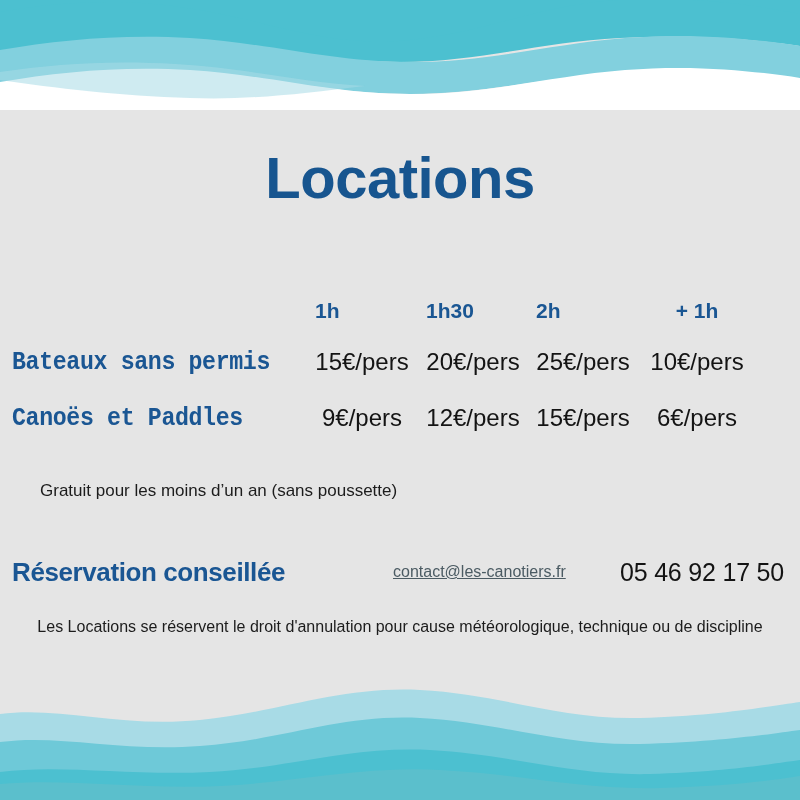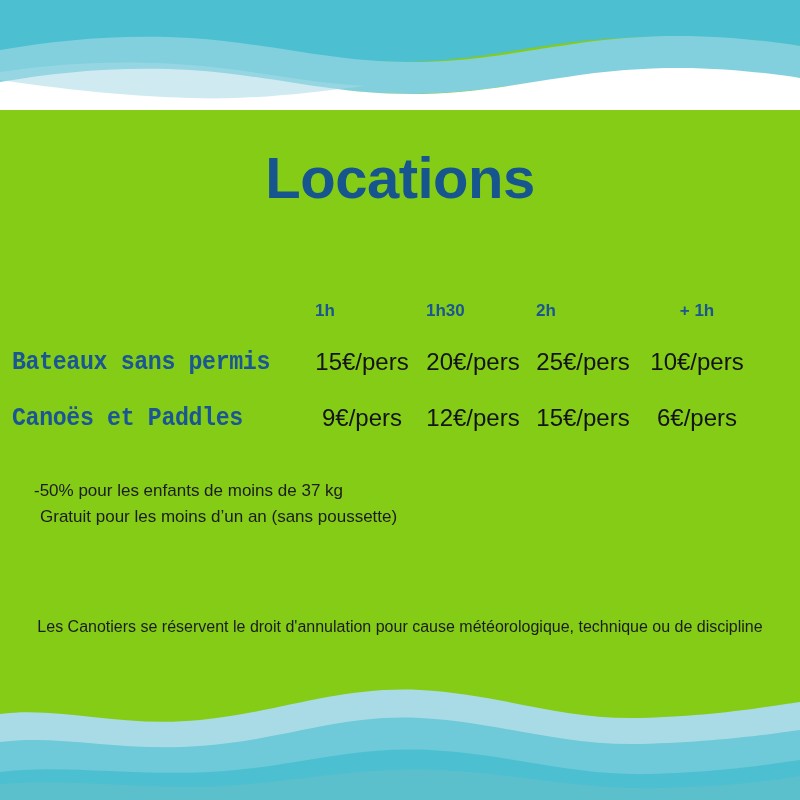--- a/index.html
+++ b/index.html
@@ -5,21 +5,21 @@
   * { margin:0; padding:0; box-sizing:border-box; }
   html, body {
     width:800px; height:800px;
     background:#ffffff;
     font-family:"Liberation Sans", sans-serif;
     overflow:hidden;
   }
   .poster {
     position:relative;
     width:800px; height:800px;
-    background:#84cc16;
+    background:#e5e5e5;
   }
 
   
   .wave-band { position:absolute; left:0; width:800px; pointer-events:none; }
   .wave-top    { top:0;     height:110px; }
   .wave-bottom { bottom:0;  height:120px; }
   .wave-band svg { display:block; width:100%; height:100%; }
 
   
   .title {
@@ -60,21 +60,21 @@
   .cell {
     position:absolute;
     top:50%;
     transform:translateY(-50%);
     text-align:center;
     white-space:nowrap;
   }
   .cell-head {
     color:#1a5693;
     font-weight:bold;
-    font-size:17px;
+    font-size:21px;
   }
   .cell-price {
     color:#141414;
     font-size:24px;
     font-weight:normal;
   }
   
   .col-0 { left:297px; width:130px; }
   .col-1 { left:408px; width:130px; }
   .col-2 { left:518px; width:130px;text-align:center; }
@@ -185,26 +185,30 @@
       </div>
       <div class="cell cell-price col-0">9€/pers</div>
       <div class="cell cell-price col-1">12€/pers</div>
       <div class="cell cell-price col-2">15€/pers</div>
       <div class="cell cell-price col-3">6€/pers</div>
     </div>
 
   </div>
 
   <div class="notes">
-    <div class="note-line">-50% pour les enfants de moins de 37 kg</div>
     <div class="note-line second">Gratuit pour les moins d’un an (sans poussette)</div>
   </div>
 
-
-  <div class="disclaimer">Les Canotiers se réservent le droit d'annulation pour cause météorologique, technique ou de discipline</div>
+  <div class="reserv">
+    <div class="reserv-title">Réservation conseillée</div>
+    <a class="reserv-email" href="#">contact@les-canotiers.fr</a>
+    <div class="reserv-phone">05 46 92 17 50</div>
+  </div>
+
+  <div class="disclaimer">Les Locations se réservent le droit d'annulation pour cause météorologique, technique ou de discipline</div>
 
   <div class="wave-band wave-bottom">
     <svg viewBox="0 0 800 120" preserveAspectRatio="none" aria-hidden="true">
       <path d="M0,34 C60,26 120,48 200,40 C280,32 340,6 420,10 C500,14 560,40 640,38 C720,36 770,26 800,22 L800,120 L0,120 Z" fill="#a8dbe6"></path>
       <path d="M0,62 C60,54 120,72 200,66 C285,60 340,34 420,38 C500,42 560,66 640,64 C720,62 770,54 800,50 L800,120 L0,120 Z" fill="#6ec9d8"></path>
       <path d="M0,92 C60,84 130,96 210,92 C290,88 350,66 430,70 C510,74 570,96 650,94 C725,92 770,84 800,80 L800,120 L0,120 Z" fill="#4cc0d0"></path>
       <path d="M0,104 C70,98 140,110 220,106 C300,102 360,86 440,90 C520,94 580,110 660,108 C730,106 775,100 800,96 L800,120 L0,120 Z" fill="#5bbfcc"></path>
     </svg>
   </div>
 

